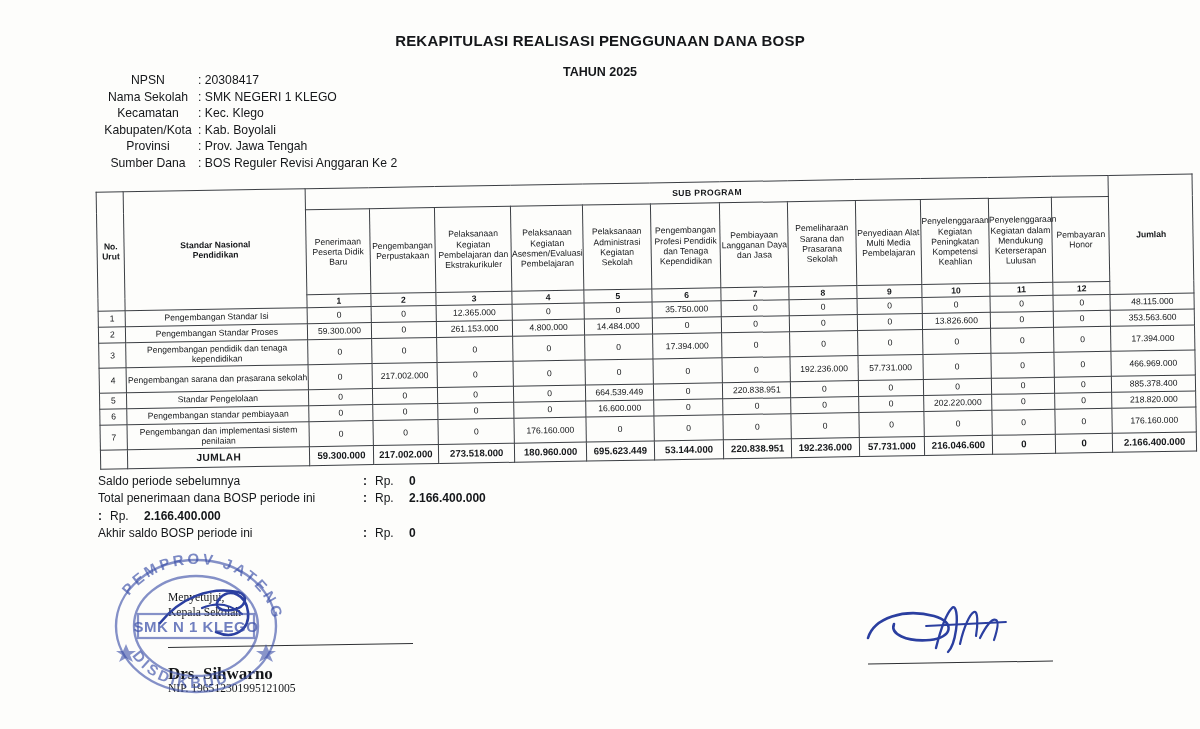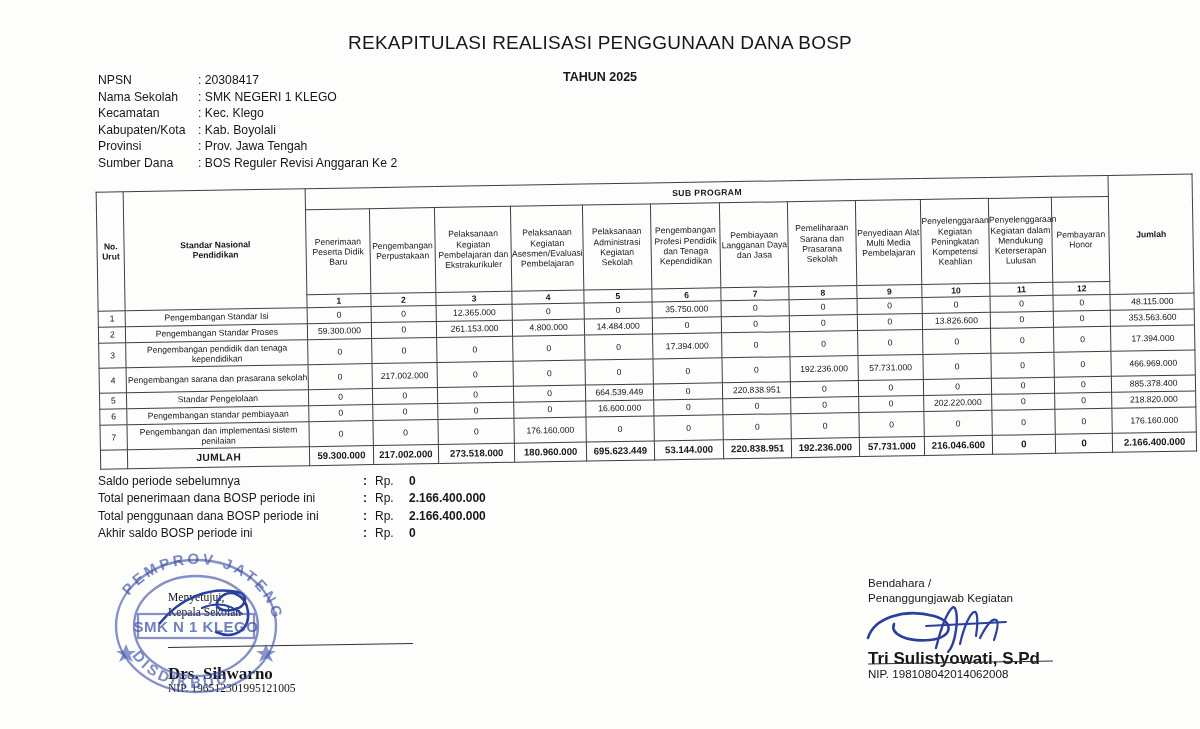--- a/index.html
+++ b/index.html
@@ -5,28 +5,28 @@
   html,body{margin:0;padding:0;}
   body{
     width:1200px;height:729px;background:#fdfdfb;
     font-family:"Liberation Sans", sans-serif;
     color:#15171a;overflow:hidden;position:relative;
   }
   .page{position:absolute;inset:0;}
 
   
   .titleblock{position:absolute;left:0;top:32px;width:1200px;text-align:center;}
-  .titleblock .t1{font-size:19px;font-weight:normal;letter-spacing:.2px;}
+  .titleblock .t1{font-size:15px;font-weight:bold;letter-spacing:.2px;}
   .titleblock .t2{font-size:12.5px;font-weight:bold;margin-top:2px;}
   .titleblock .t3{font-size:12.5px;font-weight:bold;margin-top:16px;}
 
   
   .ident{position:absolute;left:98px;top:72px;font-size:12.2px;line-height:16.6px;}
   .ident .row{display:flex;}
-  .ident .lbl{width:100px;}
+  .ident .lbl{width:100px;text-align:center;}
   .ident .val{white-space:nowrap;}
 
   
   .skew{position:absolute;left:0;top:0;width:1200px;height:729px;
         transform:rotate(-0.95deg);transform-origin:620px 330px;}
 
   
   .tbl{position:absolute;left:98px;top:183px;border-collapse:collapse;
        table-layout:fixed;width:1097px;background:transparent;}
   .tbl td,.tbl th{border:1px solid #3c3f44;font-size:8.6px;padding:0;
@@ -310,47 +310,40 @@
         <div class="srp">Rp.</div>
         <div class="sval">0</div>
       </div>
       <div class="srow">
         <div class="slbl">Total penerimaan dana BOSP periode ini</div>
         <div class="scolon">:</div>
         <div class="srp">Rp.</div>
         <div class="sval">2.166.400.000</div>
       </div>
       <div class="srow">
-        <div class="slbl">Total penggunaan dana BOSP periode ini</div>
         <div class="scolon">:</div>
         <div class="srp">Rp.</div>
         <div class="sval">2.166.400.000</div>
       </div>
       <div class="srow">
         <div class="slbl">Akhir saldo BOSP periode ini</div>
         <div class="scolon">:</div>
         <div class="srp">Rp.</div>
         <div class="sval">0</div>
       </div>
     </div>
 
   <div class="sigL">
     <div>Menyetujui,</div>
     <div>Kepala Sekolah</div>
     <div class="signame">Drs. Sihwarno</div>
     <div class="signip">NIP. 196512301995121005</div>
   </div>
   <div class="sigline l"></div>
 
-  <div class="sigR">
-    <div>Bendahara /</div>
-    <div>Penanggungjawab Kegiatan</div>
-    <div class="signame">Tri Sulistyowati, S.Pd</div>
-    <div class="signip">NIP. 198108042014062008</div>
-  </div>
   <div class="sigline r"></div>
 
   <svg class="ink" style="left:150px;top:578px;width:160px;height:70px" viewBox="0 0 160 70">
     <path d="M10 45 C30 20, 60 8, 88 14 C100 17, 96 30, 82 32 C70 34, 62 28, 70 20
              C80 10, 96 16, 98 34 C100 52, 84 62, 66 54" fill="none" stroke="#2b3fa0" stroke-width="2.6" stroke-linecap="round"></path>
     <path d="M52 30 C66 24, 80 26, 92 36" fill="none" stroke="#2b3fa0" stroke-width="2.2" stroke-linecap="round"></path>
   </svg>
 
   <svg class="ink" style="left:860px;top:600px;width:180px;height:62px" viewBox="0 0 180 62">
     <path d="M8 38 C14 18, 44 8, 74 16 C96 22, 92 38, 70 40 C46 42, 30 34, 34 24" fill="none" stroke="#2b3fa0" stroke-width="2.6" stroke-linecap="round"></path>

